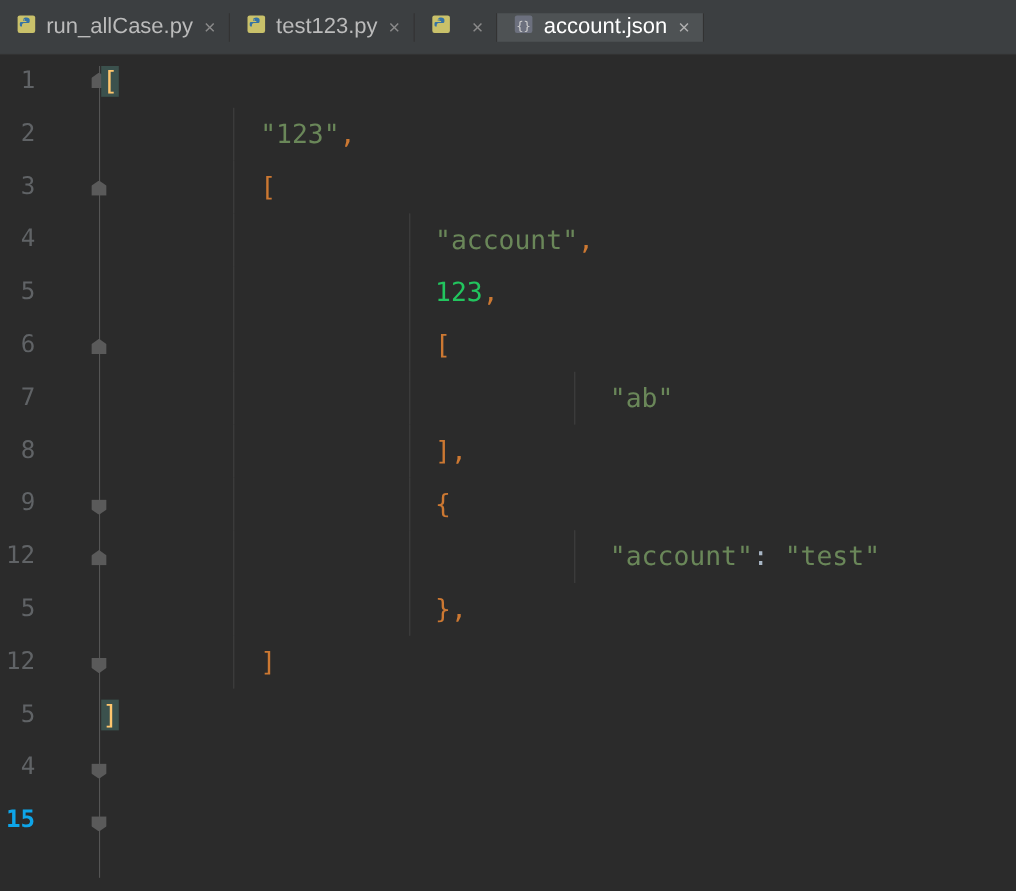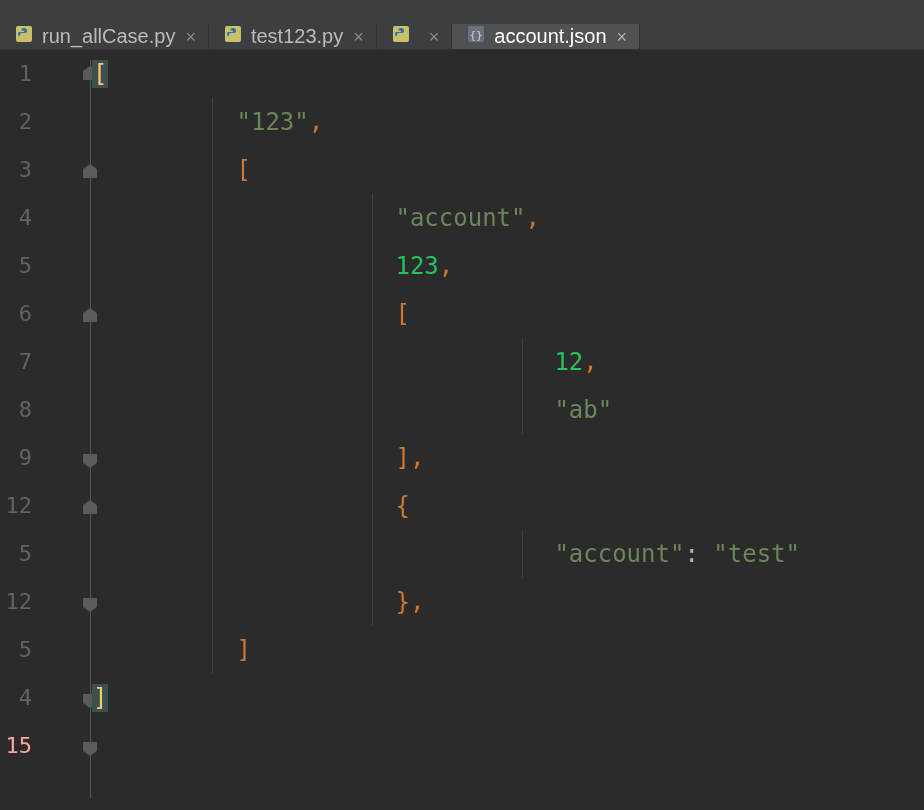--- a/index.html
+++ b/index.html
@@ -9,21 +9,21 @@
     width: 924px;
     height: 810px;
     background: #2b2b2b;
     font-family: "Menlo","Consolas","DejaVu Sans Mono",monospace;
     overflow: hidden;
   }
   .tab-bar {
     display: flex;
     height: 50px;
     background: #3c3f41;
-    align-items: flex-end;
+    align-items: center;
     border-bottom: 1px solid #323232;
     overflow: hidden;
   }
   .tab {
     display: flex;
     align-items: center;
     padding: 0 12px 0 14px;
     color: #bbbbbb;
     font-size: 20px;
     font-family: -apple-system,"Segoe UI",sans-serif;
@@ -56,21 +56,21 @@
     text-align: right;
     color: #606366;
     font-size: 22px;
     padding-right: 8px;
     user-select: none;
   }
   .gutter-num .ln {
     height: 48px;
     line-height: 48px;
   }
-  .gutter-num .ln.current { color: #fca5a5; }
+  .gutter-num .ln.current { color: #0ea5e9; font-weight: bold; }
   .gutter-fold {
     width: 40px;
     position: relative;
   }
   .gutter-fold .ln { height: 48px; position: relative; }
   .fold-line {
     position: absolute;
     left: 50px;
     top: 10px;
     bottom: 12px;
@@ -213,21 +213,20 @@
       </div>
   </div>
 
   <div class="code">
     <div class="ln"><span class="c-br hl">[</span></div>
     <div class="ln"><span class="indent-guide" style="left:120px"></span>          <span class="c-str">"123"</span><span class="c-pun">,</span></div>
     <div class="ln"><span class="indent-guide" style="left:120px"></span>          <span class="c-br">[</span></div>
     <div class="ln"><span class="indent-guide" style="left:120px"></span><span class="indent-guide" style="left:280px"></span>                     <span class="c-str">"account"</span><span class="c-pun">,</span></div>
     <div class="ln"><span class="indent-guide" style="left:120px"></span><span class="indent-guide" style="left:280px"></span>                     <span class="c-num">123</span><span class="c-pun">,</span></div>
     <div class="ln"><span class="indent-guide" style="left:120px"></span><span class="indent-guide" style="left:280px"></span>                     <span class="c-br">[</span></div>
-    <div class="ln"><span class="indent-guide" style="left:120px"></span><span class="indent-guide" style="left:280px"></span><span class="indent-guide" style="left:430px"></span>                                <span class="c-num">12</span><span class="c-pun">,</span></div>
     <div class="ln"><span class="indent-guide" style="left:120px"></span><span class="indent-guide" style="left:280px"></span><span class="indent-guide" style="left:430px"></span>                                <span class="c-str">"ab"</span></div>
     <div class="ln"><span class="indent-guide" style="left:120px"></span><span class="indent-guide" style="left:280px"></span>                     <span class="c-br">]</span><span class="c-pun">,</span></div>
     <div class="ln"><span class="indent-guide" style="left:120px"></span><span class="indent-guide" style="left:280px"></span>                     <span class="c-br">{</span></div>
     <div class="ln"><span class="indent-guide" style="left:120px"></span><span class="indent-guide" style="left:280px"></span><span class="indent-guide" style="left:430px"></span>                                <span class="c-str">"account"</span><span>: </span><span class="c-str">"test"</span></div>
     <div class="ln"><span class="indent-guide" style="left:120px"></span><span class="indent-guide" style="left:280px"></span>                     <span class="c-br">}</span><span class="c-pun">,</span></div>
     <div class="ln"><span class="indent-guide" style="left:120px"></span>          <span class="c-br">]</span></div>
     <div class="ln"><span class="c-br hl">]</span></div>
   </div>
 </div>
 

